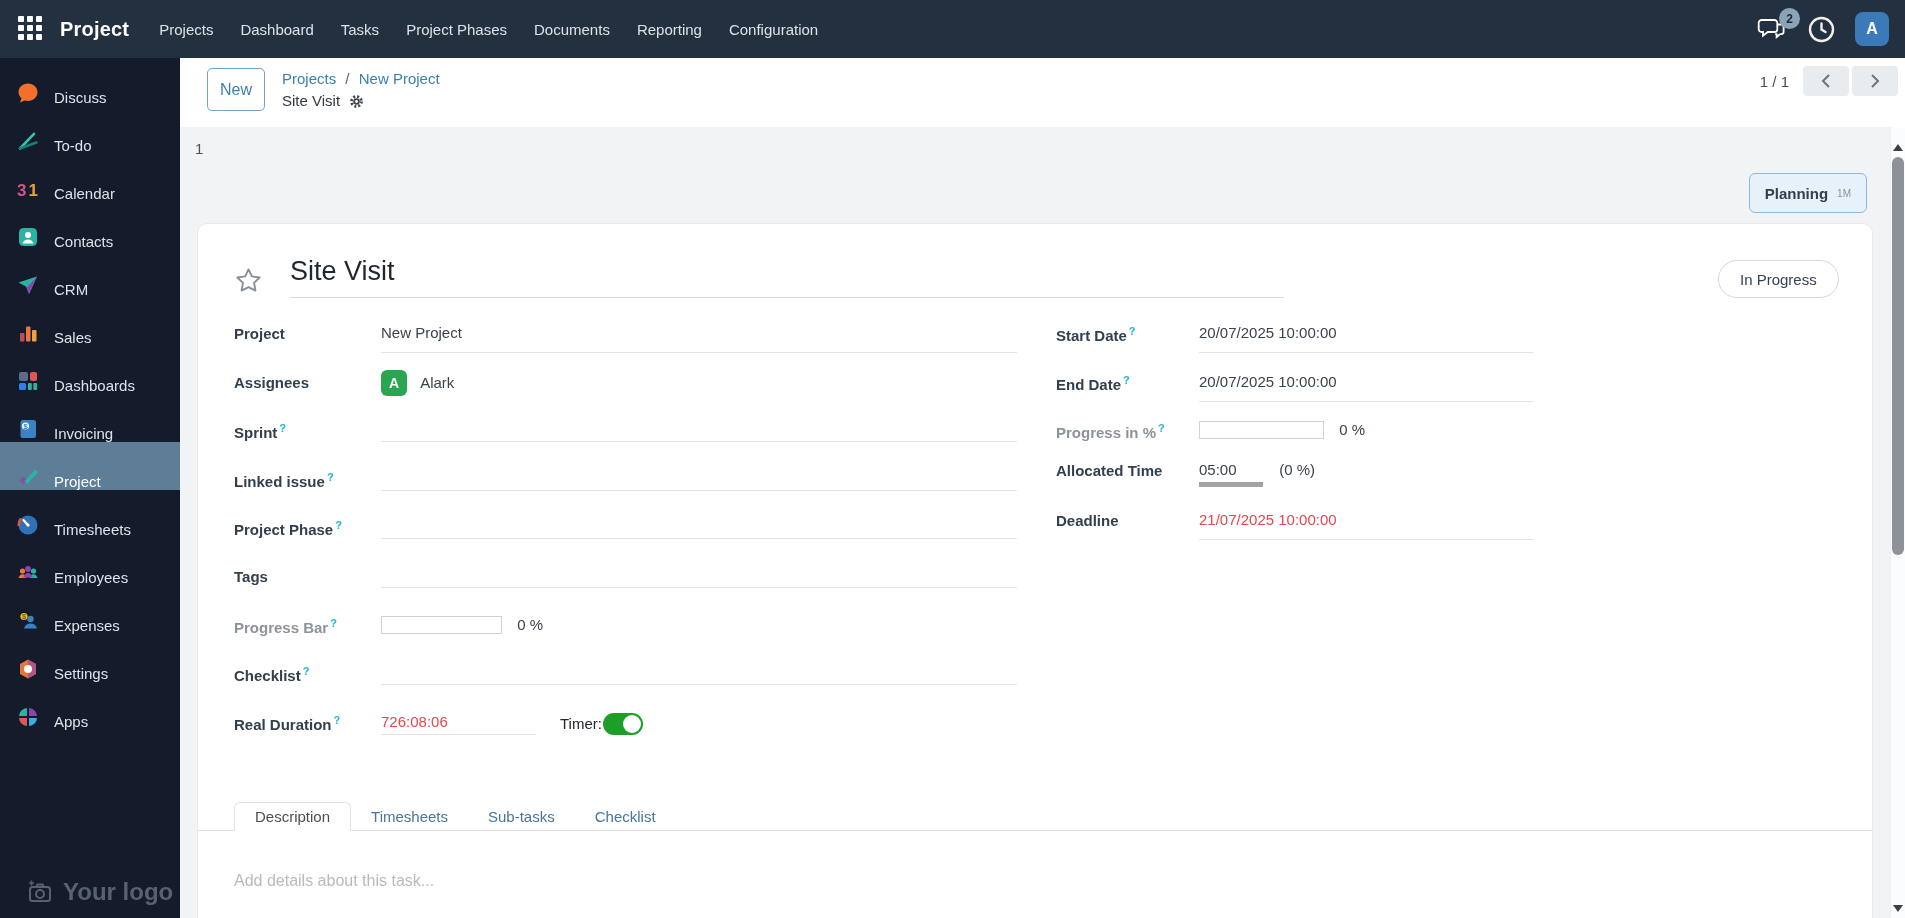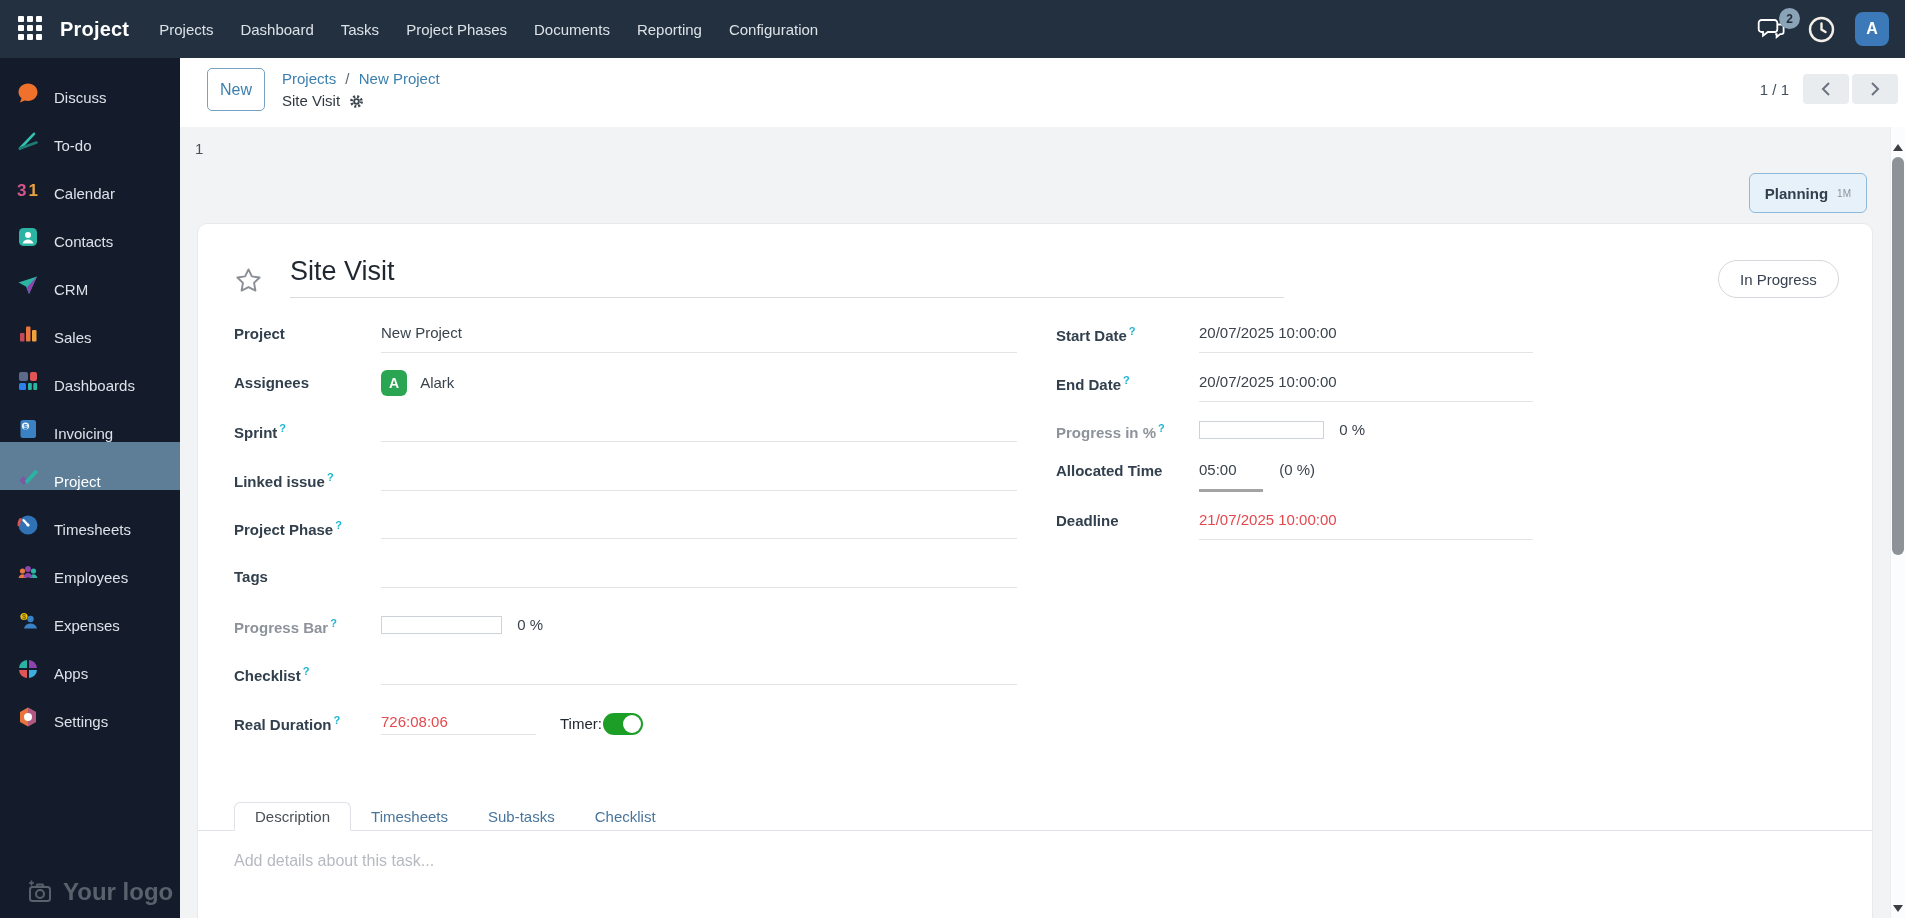--- a/index.html
+++ b/index.html
@@ -25,21 +25,21 @@
   .side-icon { width:26px; height:26px; flex:none; display:flex; align-items:center; justify-content:center; }
   .side-logo { position:absolute; bottom:12px; left:28px; display:flex; align-items:center; gap:9px; color:#59616d; font-size:24px; font-weight:700; }
 
   
   .topbar { position:absolute; left:180px; top:58px; right:0; height:69px; background:#fff; z-index:10; }
   .new-btn { position:absolute; left:27px; top:10px; width:58px; height:43px; background:#fff; border:1px solid #74a3c4; border-radius:5px; color:#3c7fae; font-size:16px; cursor:pointer; font-family:inherit; }
   .crumbs { position:absolute; left:102px; top:10px; line-height:22px; font-size:15px; }
   .crumb-link { color:#3c7fae; cursor:pointer; }
   .crumb-sep { color:#5c6670; margin:0 5px; }
   .crumb-rec { color:#2f3942; display:flex; align-items:center; gap:8px; }
-  .pager { position:absolute; right:7px; top:16px; display:flex; align-items:center; gap:10px; }
+  .pager { position:absolute; right:7px; top:8px; display:flex; align-items:center; gap:10px; }
   .pager-count { color:#41505c; font-size:15px; margin-right:4px; }
   .pager-btns { display:flex; gap:3px; }
   .pager-btn { width:46px; height:30px; background:#e9ecef; border:none; border-radius:4px; display:flex; align-items:center; justify-content:center; cursor:pointer; }
 
   
   .content { position:absolute; left:180px; top:127px; right:0; bottom:0; background:#f2f3f5; overflow:hidden; z-index:5; }
   .row-indicator { position:absolute; left:15px; top:13px; font-size:15px; color:#495057; }
   .stage-btn { position:absolute; right:38px; top:46px; height:40px; padding:0 15px; background:#e7f1fa; border:1px solid #8fb9da; border-radius:6px; display:flex; align-items:center; gap:9px; cursor:pointer; font-family:inherit; }
   .stage-name { font-size:15px; font-weight:600; color:#32404e; }
   .stage-badge { font-size:10px; color:#8d939b; }
@@ -57,33 +57,33 @@
   .fields-right .flbl { width:143px; }
   .flbl.muted { color:#8d939b; font-weight:600; }
   .help { font-size:11px; color:#1fb5d2; vertical-align:super; margin-left:2px; font-weight:700; }
   .fval { flex:1; font-size:15px; color:#3a434c; border-bottom:1px solid #e2e4e7; padding-bottom:11px; min-height:21px; cursor:text; }
   .fval.noline { border-bottom:none; }
   .fval.red, .red { color:#e5484d; }
   .avatar-chip { display:inline-flex; width:26px; height:26px; border-radius:6px; background:#2aa552; color:#fff; font-size:14px; font-weight:700; align-items:center; justify-content:center; vertical-align:middle; margin-top:-3px; }
   .assignee-name { margin-left:9px; }
   .pbar { display:inline-block; width:121px; height:18px; border:1px solid #ced3d9; background:#fff; vertical-align:middle; margin-top:-2px; }
   .ppct { margin-left:11px; }
-  .short-line { display:inline-block; width:64px; border-bottom:3px solid #a3a3a3; padding-bottom:11px; cursor:text; }
+  .short-line { display:inline-block; width:64px; border-bottom:5px solid #a3a3a3; padding-bottom:4px; cursor:text; }
   .alloc-suffix { margin-left:12px; }
   .dur-wrap { display:flex; }
   .dur-val { width:155px; border-bottom:1px solid #e2e4e7; padding-bottom:2px; cursor:text; }
   .timer-wrap { margin-left:24px; display:flex; align-items:center; gap:1px; color:#202830; }
   .toggle { width:40px; height:22px; border-radius:11px; background:#1d9e27; position:relative; cursor:pointer; flex:none; }
   .toggle::after { content:""; position:absolute; right:2px; top:2px; width:18px; height:18px; border-radius:50%; background:#fff; }
 
   
   .tabs { position:absolute; left:0; top:578px; width:100%; display:flex; align-items:flex-end; border-bottom:1px solid #dee2e6; padding-left:36px; }
   .tab { padding:5px 20px; font-size:15px; color:#49759c; cursor:pointer; }
   .tab.active { background:#fff; border:1px solid #dee2e6; border-bottom:1px solid #fff; border-radius:6px 6px 0 0; margin-bottom:-1px; color:#495057; }
-  .desc-placeholder { position:absolute; left:36px; top:628px; font-size:16px; color:#b6bac0; cursor:text; }
+  .desc-placeholder { position:absolute; left:36px; top:648px; font-size:16px; color:#b6bac0; cursor:text; }
 
   
   .scrollbar { position:absolute; right:0; top:0; width:15px; bottom:0; background:#fbfcfd; border-left:1px solid #ebedef; z-index:15; }
   .sb-arrow { position:absolute; left:0; width:100%; height:16px; display:flex; align-items:center; justify-content:center; cursor:pointer; }
   .sb-arrow.up { top:12px; } .sb-arrow.down { bottom:2px; }
   .sb-arrow i { width:0; height:0; border-left:5px solid transparent; border-right:5px solid transparent; }
   .sb-arrow.up i { border-bottom:7px solid #3c4043; }
   .sb-arrow.down i { border-top:7px solid #3c4043; }
   .sb-thumb { position:absolute; left:1px; top:30px; width:12px; height:398px; background:#8d9298; border-radius:7px; cursor:grab; }
 </style>
@@ -248,37 +248,37 @@
           <text x="6" y="10.2" font-size="7.5" font-weight="bold" fill="#7a6107">$</text>
           <circle cx="14.5" cy="10" r="3.2" fill="#3b82c4"></circle>
           <path d="M8 19.5c.8-3.2 3.4-5 6.5-5s5.7 1.8 6.5 5z" fill="#3b82c4"></path>
         </svg>
       </span>
     <span>Expenses</span>
   </div>
   <div class="side-item">
     <span class="side-icon">
         <svg width="24" height="24" viewBox="0 0 24 24">
+          <path d="M12 2.5 L20 7 V17 L12 21.5 L4 17 V7 Z" fill="#e8743b"></path>
+          <path d="M12 2.5 L20 7 V17 L12 21.5 Z" fill="#8e44ad" opacity="0.6"></path>
+          <circle cx="12" cy="12" r="4" fill="#fff"></circle>
+        </svg>
+      </span>
+    <span>Settings</span>
+  </div>
+  <div class="side-item">
+    <span class="side-icon">
+        <svg width="24" height="24" viewBox="0 0 24 24">
           <path d="M11 3a8.4 8.4 0 0 0-8 8h8z" fill="#2bb3a3"></path>
           <path d="M13 3a8.4 8.4 0 0 1 8 8h-8z" fill="#8e44ad"></path>
           <path d="M11 21a8.4 8.4 0 0 1-8-8h8z" fill="#e05656"></path>
           <path d="M13 21a8.4 8.4 0 0 0 8-8h-8z" fill="#3bb0e0"></path>
         </svg>
       </span>
     <span>Apps</span>
-  </div>
-  <div class="side-item">
-    <span class="side-icon">
-        <svg width="24" height="24" viewBox="0 0 24 24">
-          <path d="M12 2.5 L20 7 V17 L12 21.5 L4 17 V7 Z" fill="#e8743b"></path>
-          <path d="M12 2.5 L20 7 V17 L12 21.5 Z" fill="#8e44ad" opacity="0.6"></path>
-          <circle cx="12" cy="12" r="4" fill="#fff"></circle>
-        </svg>
-      </span>
-    <span>Settings</span>
   </div>
   <div class="side-logo">
     <svg width="26" height="24" viewBox="0 0 26 24">
       <rect x="2" y="7" width="20" height="14" rx="2.5" fill="none" stroke="#59616d" stroke-width="2"></rect>
       <circle cx="12" cy="14" r="4" fill="none" stroke="#59616d" stroke-width="2"></circle>
       <path d="M8 7l1.5-2.5h5L16 7" fill="none" stroke="#59616d" stroke-width="2"></path>
       <path d="M1 3h5M3.5 .5v5" stroke="#59616d" stroke-width="1.6"></path>
     </svg>
     <span>Your logo</span>
   </div>

